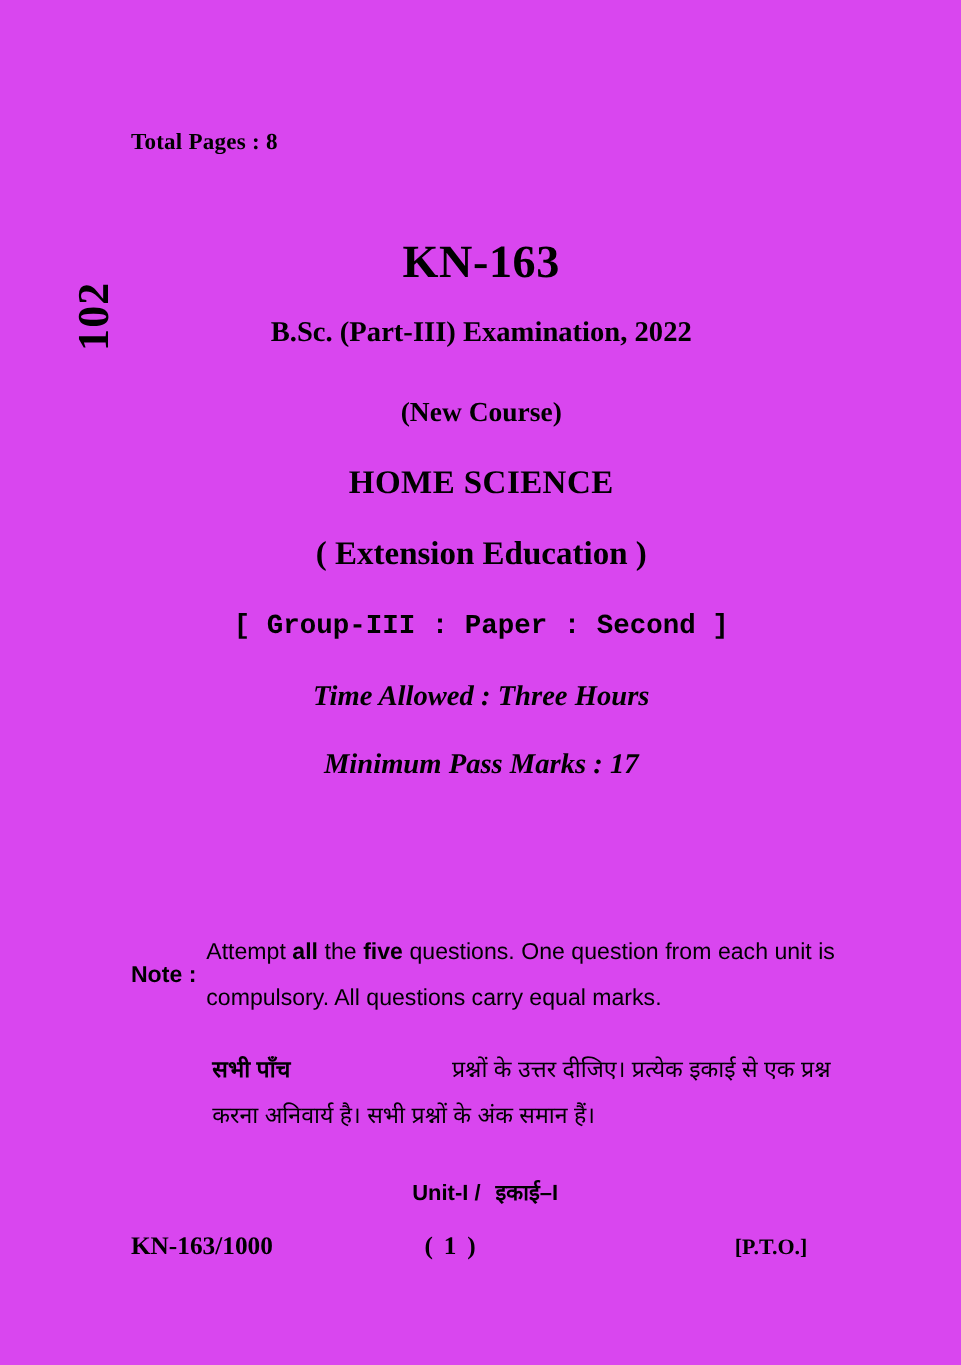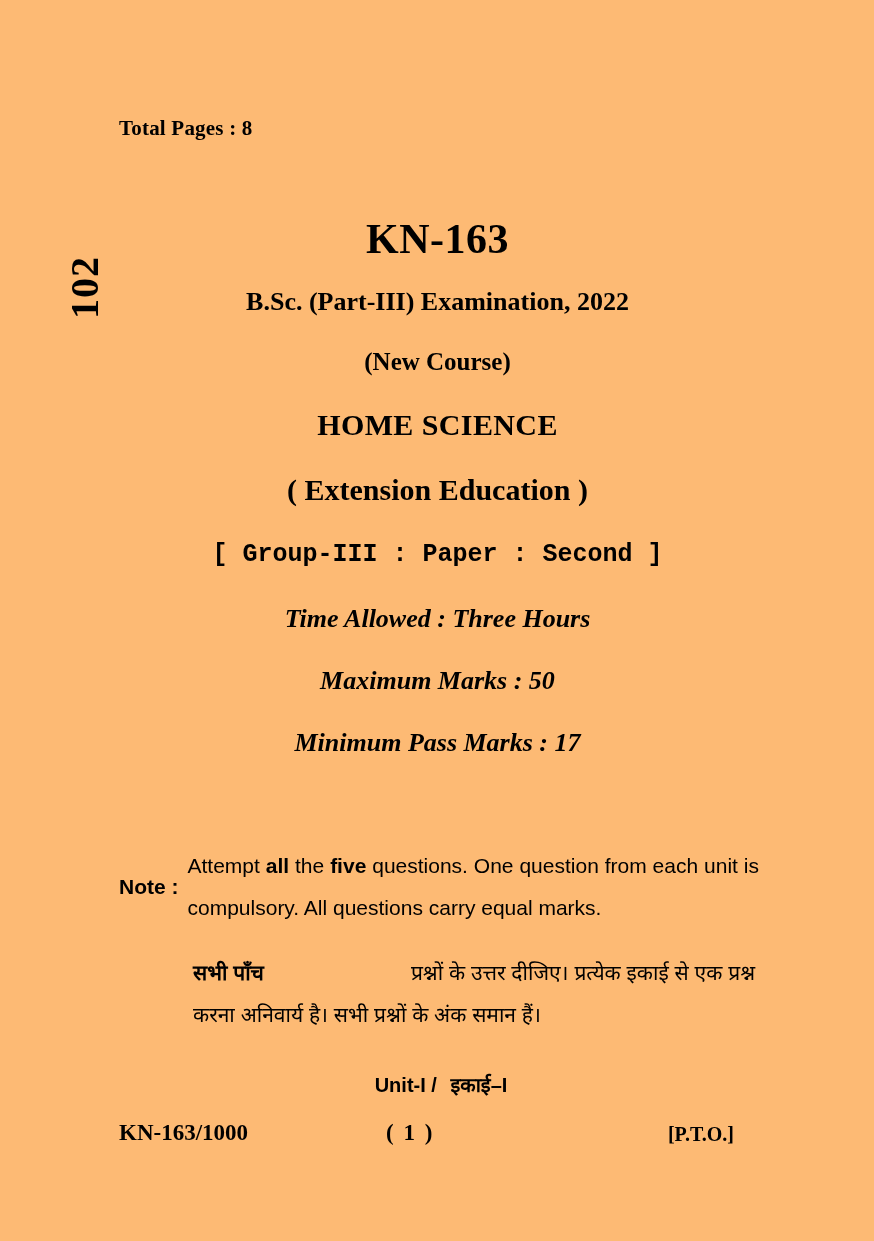--- a/index.html
+++ b/index.html
@@ -14,21 +14,21 @@
     font-family: "Liberation Serif", "DejaVu Serif", serif;
     color: #000000;
     overflow: hidden;
   }
 
   .page {
     position: absolute;
     inset: 0;
     width: 874px;
     height: 1241px;
-    background: #fdba74;
+    background: #d946ef;
   }
 
   
   .total-pages {
     position: absolute;
     left: 119px;
     top: 116px;
     font-family: "Liberation Serif", "DejaVu Serif", serif;
     font-weight: bold;
     font-size: 21px;
@@ -75,21 +75,21 @@
   .exam-line {
     margin-top: 22px;
     font-family: "Liberation Serif", "DejaVu Serif", serif;
     font-weight: bold;
     font-size: 26px;
     line-height: 32px;
     white-space: nowrap;
   }
 
   .course-line {
-    margin-top: 29px;
+    margin-top: 43px;
     font-family: "Liberation Serif", "DejaVu Serif", serif;
     font-weight: bold;
     font-size: 25px;
     line-height: 30px;
     white-space: nowrap;
   }
 
   .subject-line {
     margin-top: 31px;
     font-family: "Liberation Serif", "DejaVu Serif", serif;
@@ -257,21 +257,20 @@
     <div class="course-line">(New Course)</div>
 
     <div class="subject-line">HOME SCIENCE</div>
 
     <div class="paper-title-line">( Extension Education )</div>
 
     <div class="group-line">[ Group-III : Paper : Second ]</div>
 
     <div class="time-line">Time Allowed : Three Hours</div>
 
-    <div class="max-marks-line">Maximum Marks : 50</div>
 
     <div class="min-marks-line">Minimum Pass Marks : 17</div>
   </div>
 
   <div class="note-block">
     <div class="note-row">
       <div class="note-label">Note :</div>
       <div class="note-body"><span>Attempt </span><span class="b">all</span><span> the </span><span class="b">five</span><span> questions. One question from each unit is compulsory. All questions carry equal marks.</span></div>
     </div>
   </div>

